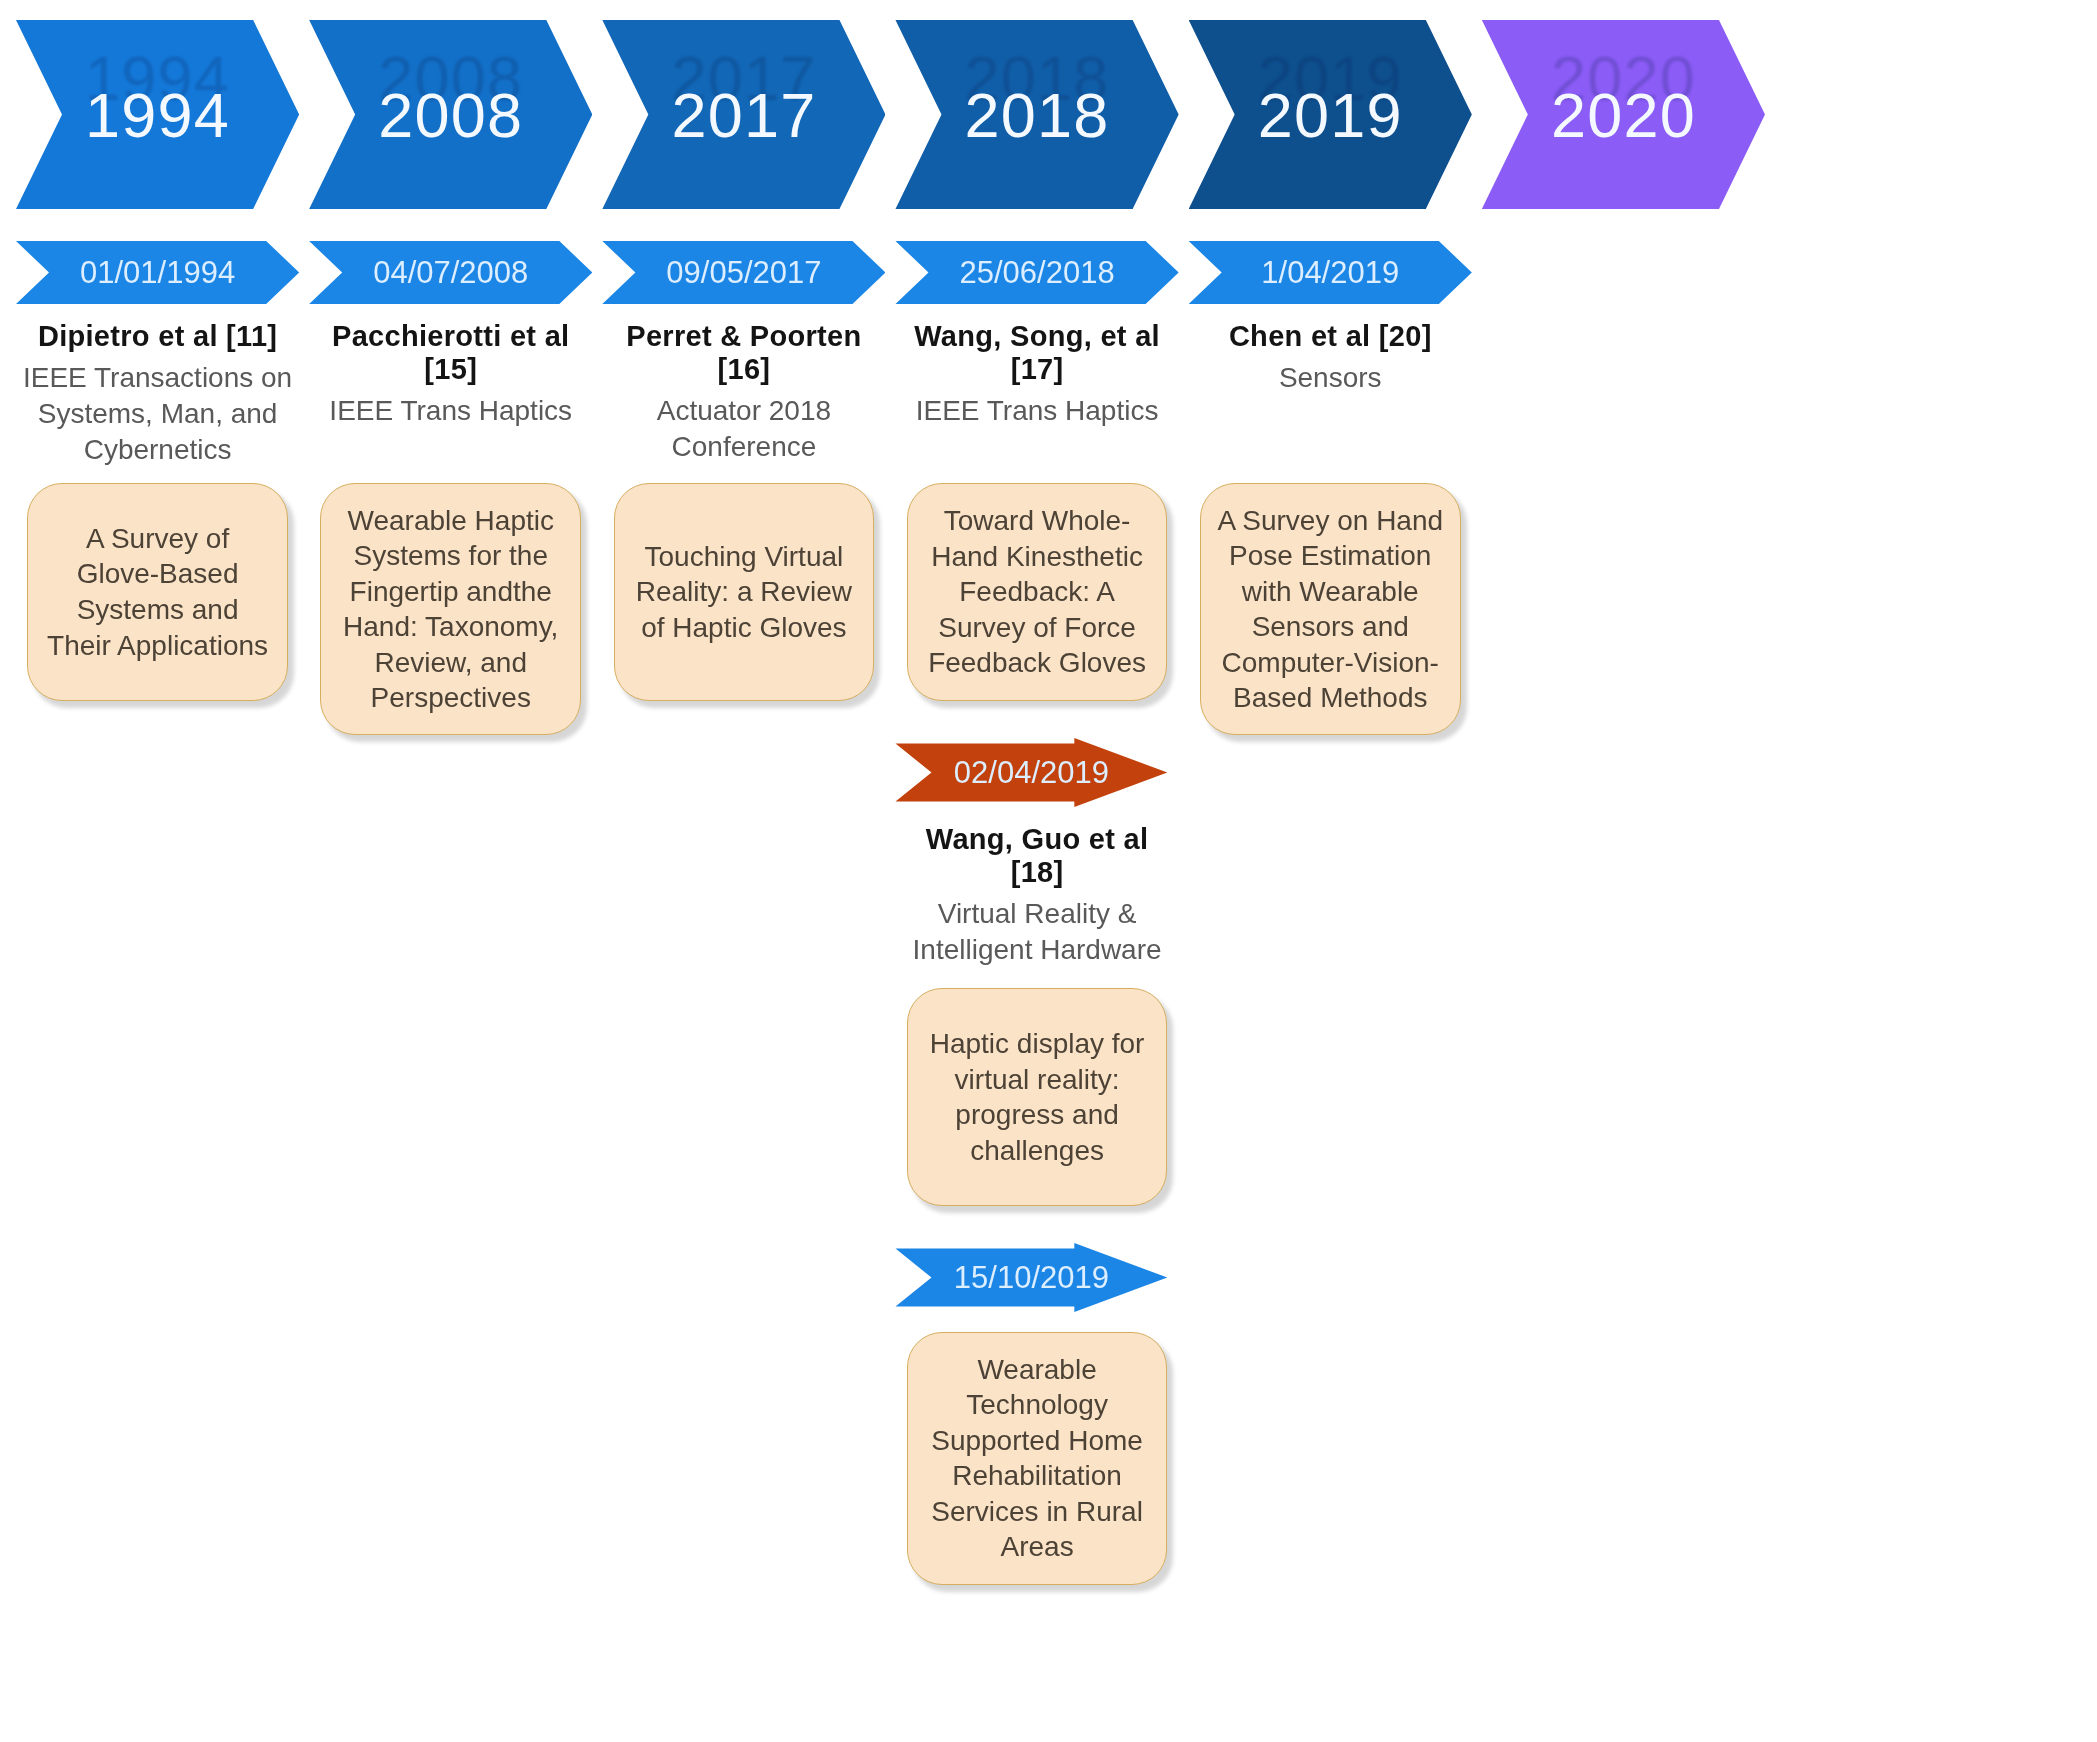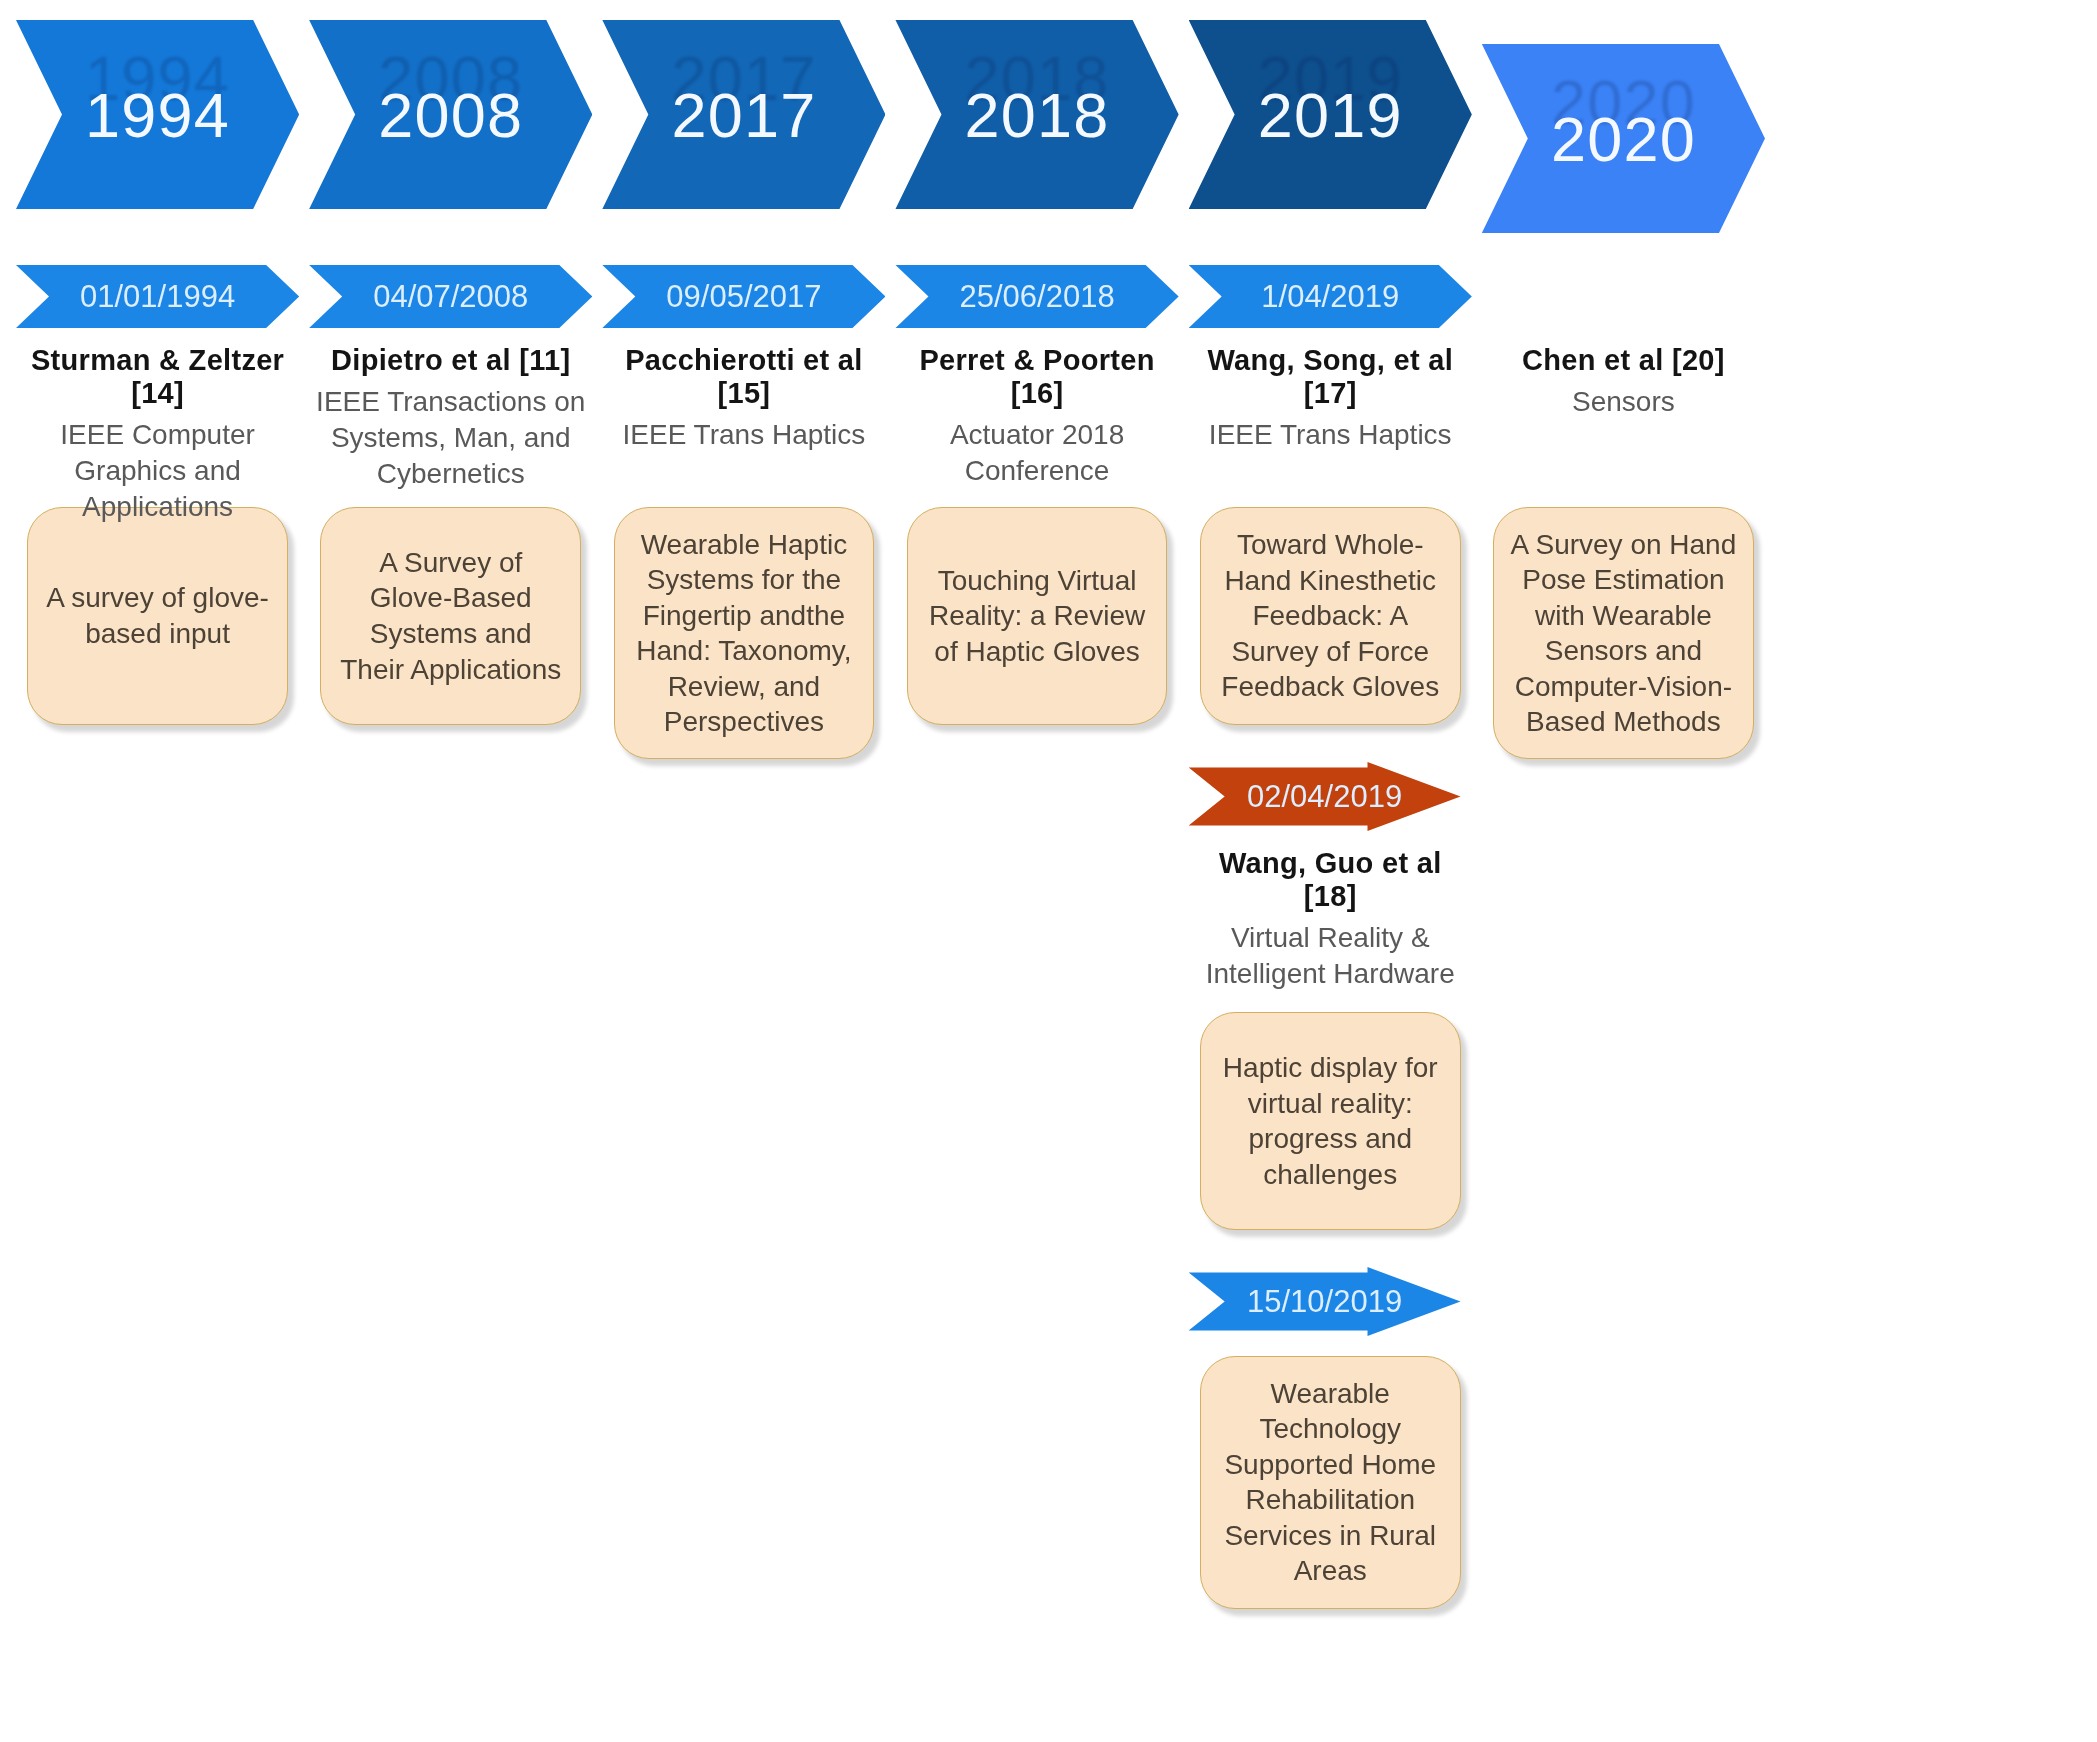--- a/index.html
+++ b/index.html
@@ -54,42 +54,33 @@
 <body>
 
 <div class="canvas">
 
   <div class="row-years">
     <div class="yearchev" style="background: rgb(20, 120, 216);">1994</div>
     <div class="yearchev" style="background: rgb(19, 112, 200);">2008</div>
     <div class="yearchev" style="background: rgb(18, 103, 182);">2017</div>
     <div class="yearchev" style="background: rgb(17, 94, 168);">2018</div>
     <div class="yearchev" style="background: rgb(14, 79, 142);">2019</div>
-    <div class="yearchev" style="background: #3b82f6; margin-top: 24px;">2020</div>
+    <div class="yearchev" style="background: #8b5cf6;">2020</div>
   </div>
 
   <div class="row-dates">
     <div class="datechev" style="background: rgb(27, 134, 230);">01/01/1994</div>
     <div class="datechev" style="background: rgb(27, 134, 230);">04/07/2008</div>
     <div class="datechev" style="background: rgb(27, 134, 230);">09/05/2017</div>
     <div class="datechev" style="background: rgb(27, 134, 230);">25/06/2018</div>
     <div class="datechev" style="background: rgb(27, 134, 230);">1/04/2019</div>
   </div>
 
   <div class="row-content">
 
-    <div class="col">
-      <div class="meta first">
-        <div class="author">Sturman &amp; Zeltzer [14]</div>
-        <div class="venue narrow">IEEE Computer Graphics and Applications</div>
-      </div>
-      <div class="paperbox">
-        <span class="papertitle">A survey of glove-based input</span>
-      </div>
-    </div>
 
     <div class="col">
       <div class="meta first">
         <div class="author">Dipietro et al [11]</div>
         <div class="venue">IEEE Transactions on Systems, Man, and Cybernetics</div>
       </div>
       <div class="paperbox">
         <span class="papertitle">A Survey of Glove-Based Systems and Their Applications</span>
       </div>
     </div>

